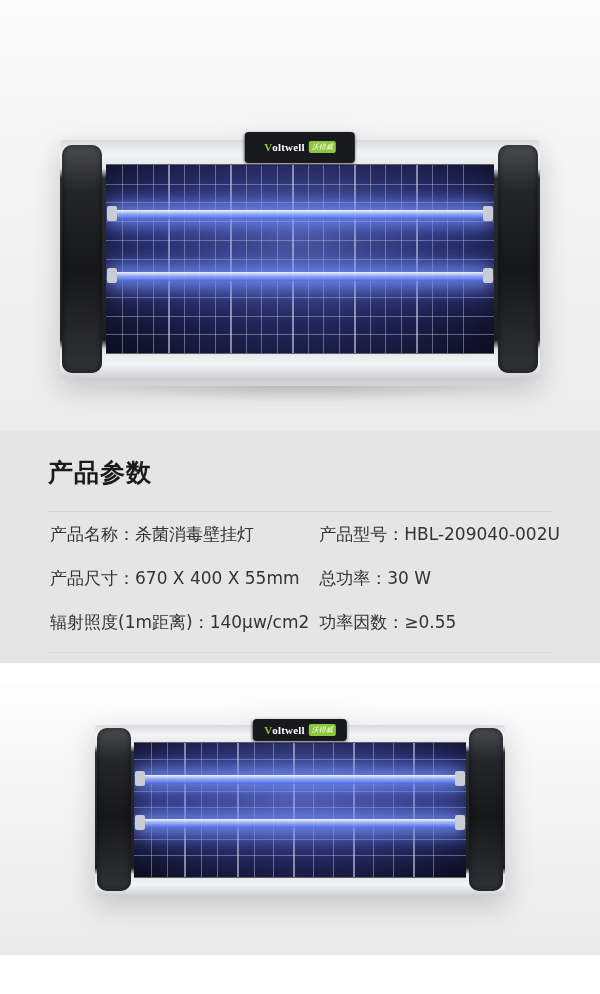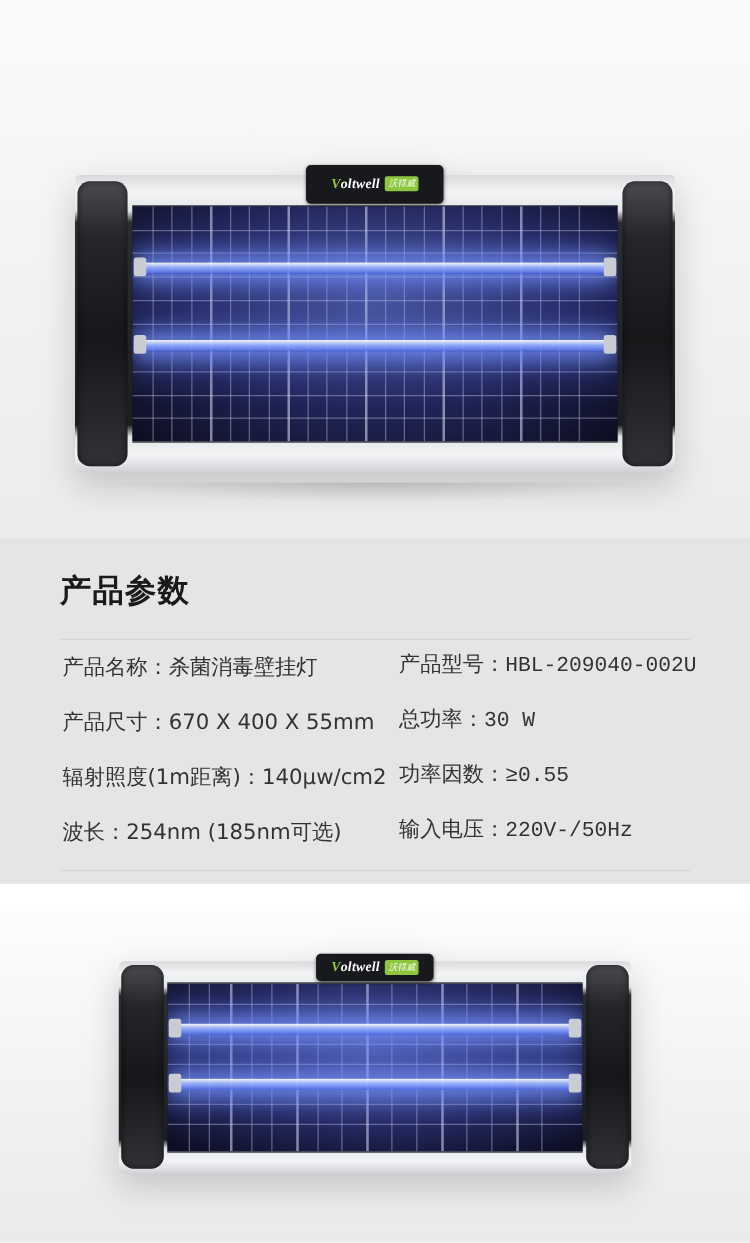--- a/index.html
+++ b/index.html
@@ -107,21 +107,20 @@
     border-radius: 4px;
     display: flex;
     align-items: center;
     justify-content: center;
     gap: 4px;
     box-shadow: 0 1px 3px rgba(0,0,0,.5);
   }
   .logo-badge .mark {
     color: #ffffff;
     font-family: "Liberation Serif", serif;
-    font-style: italic;
     font-weight: bold;
     font-size: 11px;
     letter-spacing: .2px;
   }
   .logo-badge .mark .v {
     display: inline-block;
     color: #8dc63f;
   }
   .logo-badge .cn {
     background: #8dc63f;
@@ -167,21 +166,21 @@
   .spec-table td {
     font-size: 17px;
     color: #333333;
     padding: 11px 0 10px 0;
     vertical-align: top;
     line-height: 1.35;
     font-family: "DejaVu Sans", sans-serif;
     white-space: nowrap;
   }
   .spec-table td.left  { width: 52%; padding-left: 2px; }
-  .spec-table td.right { width: 48%; padding-left: 10px; font-family: Liberation Mono, monospace; }
+  .spec-table td.right { width: 48%; padding-left: 10px; }
   .spec-label { color: #333; }
   .spec-value { color: #333; }
   .rule-bottom {
     height: 1px;
     background: #d6d6d6;
     margin-top: 8px;
   }
   
   .lower {
     position: relative;
@@ -280,28 +279,20 @@
           </td>
         </tr>
         <tr>
           <td class="left">
             <span class="spec-label">辐射照度(1m距离)：</span><span class="spec-value">140μw/cm2</span>
           </td>
           <td class="right">
             <span class="spec-label">功率因数：</span><span class="spec-value">≥0.55</span>
           </td>
         </tr>
-        <tr>
-          <td class="left">
-            <span class="spec-label">波长：</span><span class="spec-value">254nm (185nm可选)</span>
-          </td>
-          <td class="right">
-            <span class="spec-label">输入电压：</span><span class="spec-value">220V-/50Hz</span>
-          </td>
-        </tr>
       </tbody>
     </table>
     <div class="rule-bottom"></div>
   </div>
 
   <div class="lower">
     <div class="lower-inner">
       <div class="lamp">
         <div class="body"></div>
         <div class="endcap left"></div>

